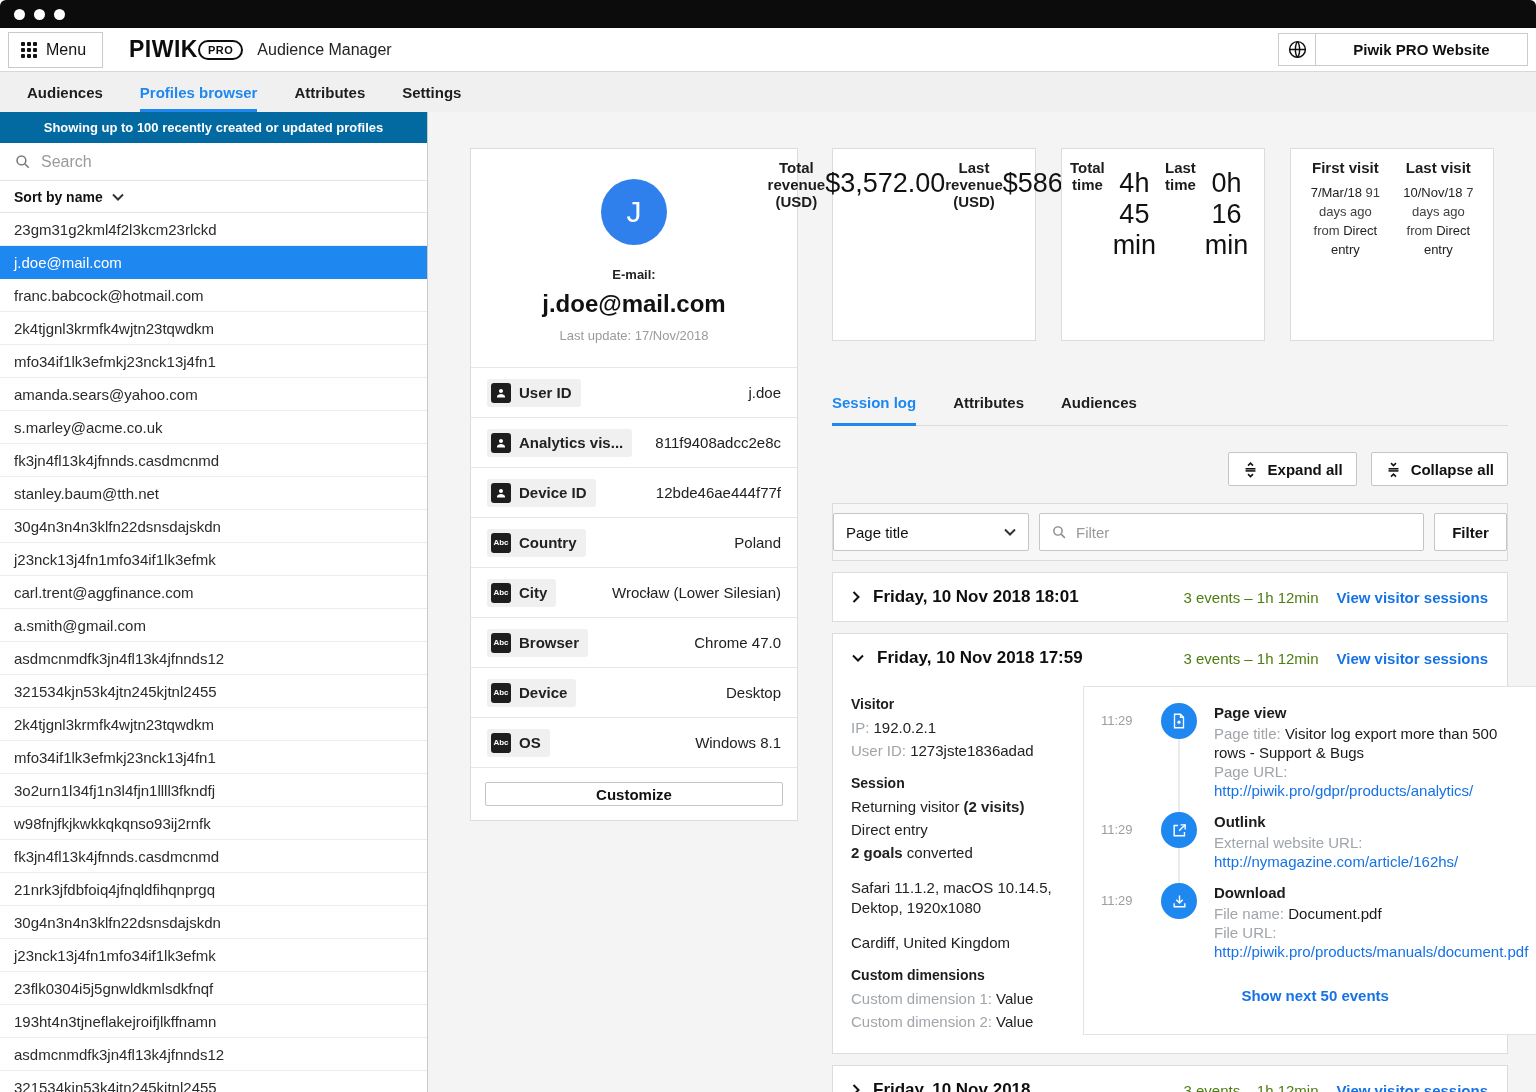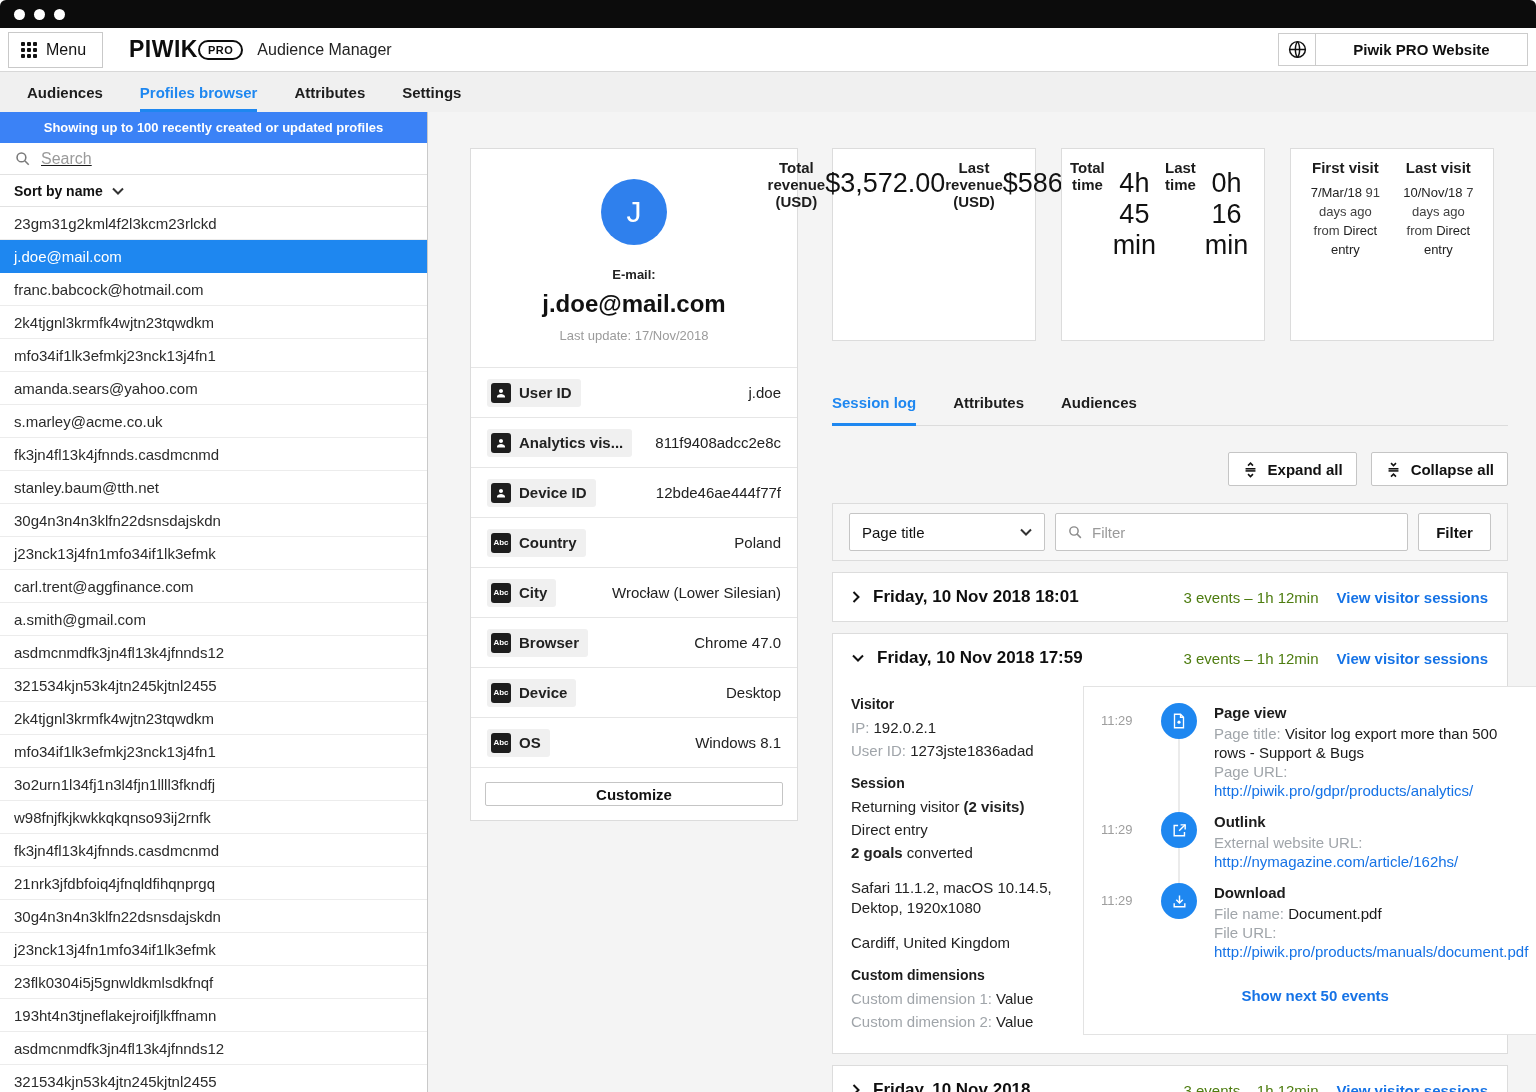--- a/index.html
+++ b/index.html
@@ -27,22 +27,22 @@
   
   .topnav { height: 40px; background: #f0f0f0; display: flex; align-items: stretch; padding-left: 27px; flex: 0 0 auto; }
   .topnav .tab { display: flex; align-items: center; margin-right: 37px; font-size: 15px; font-weight: 600; color: #1d1d1d; border-bottom: 3px solid transparent; padding-top: 3px; cursor: pointer; }
   .topnav .tab.active { color: #1e87f0; border-bottom-color: #1e87f0; }
 
   
   .bodywrap { flex: 1; display: flex; overflow: hidden; }
 
   
   .sidebar { width: 428px; flex: 0 0 428px; border-right: 1px solid #c9c9c9; display: flex; flex-direction: column; background: #fff; overflow: hidden; }
-  .sb-banner { background: #3b82f6; color: #fff; font-size: 13px; font-weight: 700; height: 31px; display: flex; align-items: center; justify-content: center; flex: 0 0 auto; }
-  .sb-search { height: 32px; border-bottom: 1px solid #e2e2e2; display: flex; align-items: center; padding: 12px 14px; gap: 10px; flex: 0 0 auto; text-decoration: underline; }
+  .sb-banner { background: #0369a1; color: #fff; font-size: 13px; font-weight: 700; height: 31px; display: flex; align-items: center; justify-content: center; flex: 0 0 auto; }
+  .sb-search { height: 38px; border-bottom: 1px solid #e2e2e2; display: flex; align-items: center; padding: 12px 14px; gap: 10px; flex: 0 0 auto; }
   .sb-search input { border: 0; outline: none; font-size: 16px; color: #333; flex: 1; font-family: "Liberation Sans", sans-serif; }
   .sb-search input::placeholder { color: #9a9a9a; }
   .sb-sort { height: 32px; border-bottom: 1px solid #e2e2e2; display: flex; align-items: center; padding: 0 14px; gap: 9px; font-size: 14px; font-weight: 700; color: #111; flex: 0 0 auto; cursor: pointer; }
   .sb-list { flex: 1; overflow: hidden; }
   .sb-row { height: 33px; display: flex; align-items: center; padding: 0 14px; font-size: 15px; color: #2b2b2b; border-bottom: 1px solid #ececec; cursor: pointer; white-space: nowrap; }
   .sb-row.selected { background: #1e87f0; color: #fff; border-bottom-color: #1e87f0; }
 
   
   .main { flex: 1; background: #f4f4f4; padding: 36px 0 0 42px; display: flex; align-items: flex-start; overflow: hidden; }
   .card { background: #fff; border: 1px solid #dcdcdc; }
@@ -79,21 +79,21 @@
   
   .detail-tabs { display: flex; border-bottom: 1px solid #dcdcdc; margin-top: 53px; }
   .detail-tab { font-size: 15px; font-weight: 600; color: #1d1d1d; margin-right: 37px; padding-bottom: 12px; border-bottom: 3px solid transparent; margin-bottom: -1px; cursor: pointer; }
   .detail-tab.active { color: #1e87f0; border-bottom-color: #1e87f0; }
 
   
   .toolbar { display: flex; justify-content: flex-end; gap: 14px; margin-top: 26px; }
   .tool-btn { height: 34px; background: #fff; border: 1px solid #c5c5c5; border-radius: 2px; display: flex; align-items: center; gap: 9px; padding: 0 13px; font-size: 15px; font-weight: 600; color: #111; cursor: pointer; }
 
   
-  .filterbar { margin-top: 17px; border: 1px solid #dcdcdc; background: #f7f7f7; padding: 9px 16px; display: flex; align-items: flex-start; }
+  .filterbar { margin-top: 17px; border: 1px solid #dcdcdc; background: #f7f7f7; padding: 9px 0; display: flex; align-items: flex-start; }
   .field-select { width: 196px; height: 38px; background: #fff; border: 1px solid #c5c5c5; border-radius: 2px; display: flex; align-items: center; padding: 0 12px; font-size: 15px; color: #111; cursor: pointer; }
   .field-select .caret { margin-left: auto; }
   .filter-input-wrap { flex: 1; height: 38px; margin: 0 10px; background: #fff; border: 1px solid #c5c5c5; border-radius: 2px; display: flex; align-items: center; padding: 0 11px; gap: 9px; }
   .filter-input-wrap input { border: 0; outline: none; flex: 1; font-size: 15px; color: #333; font-family: "Liberation Sans", sans-serif; }
   .filter-input-wrap input::placeholder { color: #9a9a9a; }
   .filter-btn { width: 73px; height: 38px; background: #fff; border: 1px solid #c5c5c5; border-radius: 2px; font-size: 15px; font-weight: 600; color: #111; cursor: pointer; font-family: "Liberation Sans", sans-serif; }
 
   
   .session-card { margin-top: 11px; }
   .session-head { height: 48px; display: flex; align-items: center; padding: 0 19px; }

